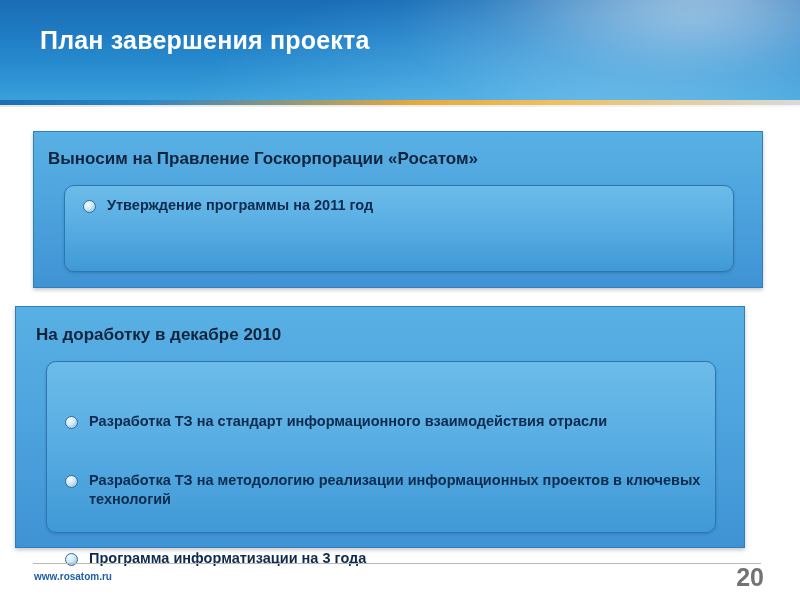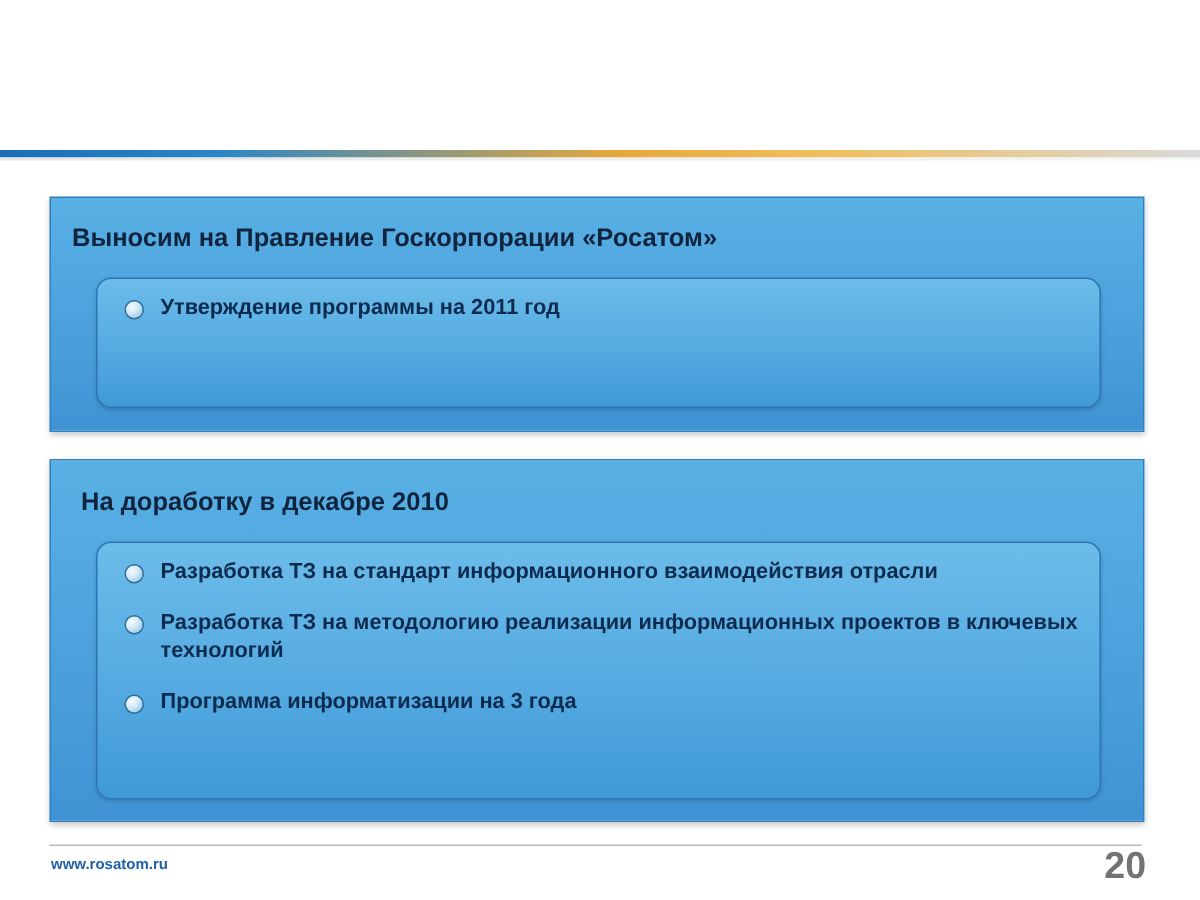--- a/index.html
+++ b/index.html
@@ -80,21 +80,21 @@
   .group-title {
     position: absolute;
     font-size: 17px;
     font-weight: bold;
     color: #10243d;
     white-space: nowrap;
   }
 
   .group1 { left: 33px; top: 131px; width: 728px; height: 155px; }
   .group1 .group-title { left: 14px; top: 17px; }
-  .group2 { left: 33px; top: 306px; width: 728px; height: 240px; }
+  .group2 { left: 15px; top: 306px; width: 728px; height: 240px; }
   .group2 .group-title { left: 20px; top: 18px; }
 
   
   .panel {
     position: absolute;
     border-radius: 10px;
     background: linear-gradient(180deg, #6cbce9 0%, #57ace2 50%, #4099d6 100%);
     border: 1px solid #2c76b4;
     box-shadow: 0 1px 3px rgba(0,0,0,0.18);
   }
@@ -121,21 +121,21 @@
     position: absolute;
     left: 6px;
     top: 4px;
     width: 11px;
     height: 11px;
     border-radius: 50%;
     background: radial-gradient(circle at 35% 32%, #f4fbff 0%, #cfe7f6 45%, #8fc2e2 75%, #5f9cc8 100%);
     border: 1px solid #2e6f9e;
     box-shadow: inset 0 0 2px rgba(255,255,255,0.8);
   }
-  .panel2 .bullet { margin-bottom: 15px; }
+  .panel2 .bullet { margin-bottom: 15px; margin-top: 40px; }
 
   
   .footer-line {
     position: absolute;
     left: 33px;
     top: 563px;
     width: 728px;
     height: 1px;
     background: #b9b9b9;
   }
@@ -154,20 +154,24 @@
     font-size: 25px;
     font-weight: bold;
     color: #737373;
   }
 </style>
 </head>
 <body>
 
 <div class="slide">
 
+  <div class="header">
+    <div class="header-swoosh"></div>
+    <div class="slide-title">План завершения проекта</div>
+  </div>
   <div class="header-underline"></div>
   <div class="header-underline2"></div>
 
   <div class="group group1">
     <div class="group-title">Выносим на Правление Госкорпорации «Росатом»</div>
     <div class="panel panel1">
       <div class="bullets">
         <div class="bullet">
           <span class="dot"></span>
           <span>Утверждение программы на 2011 год</span>

